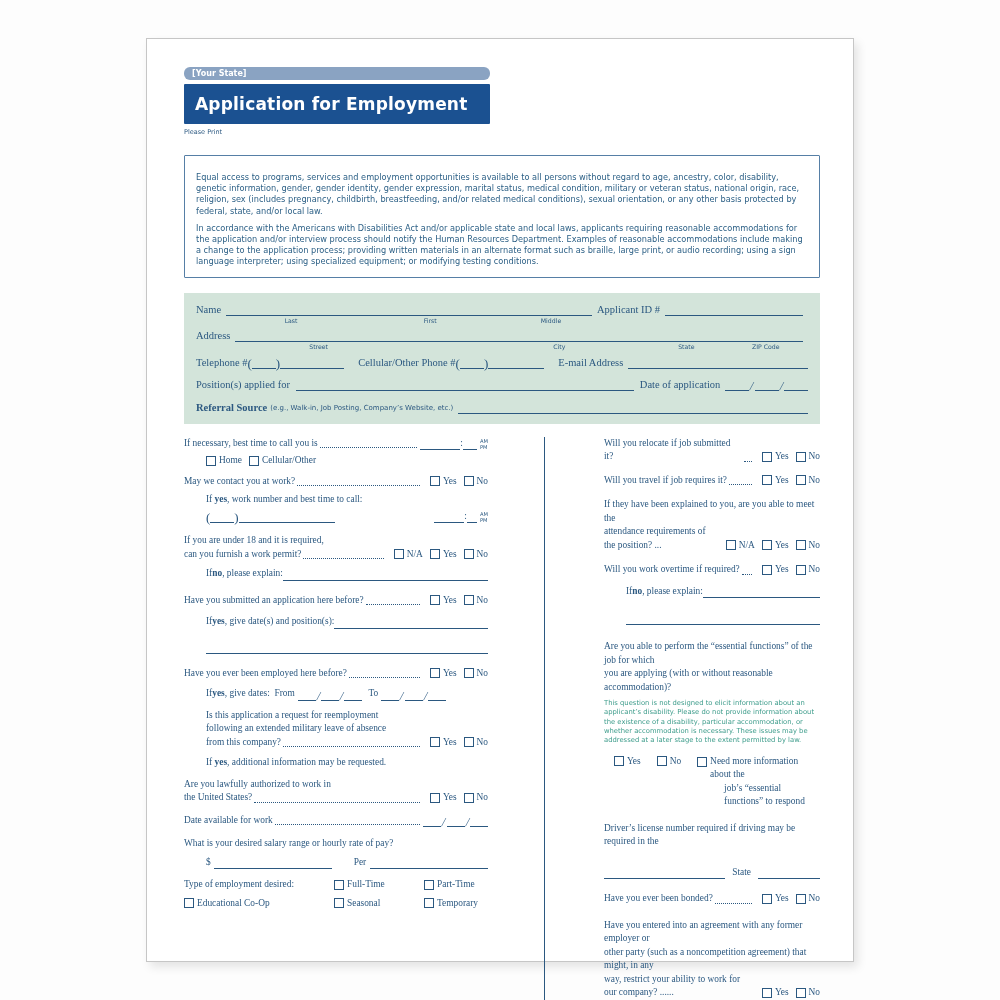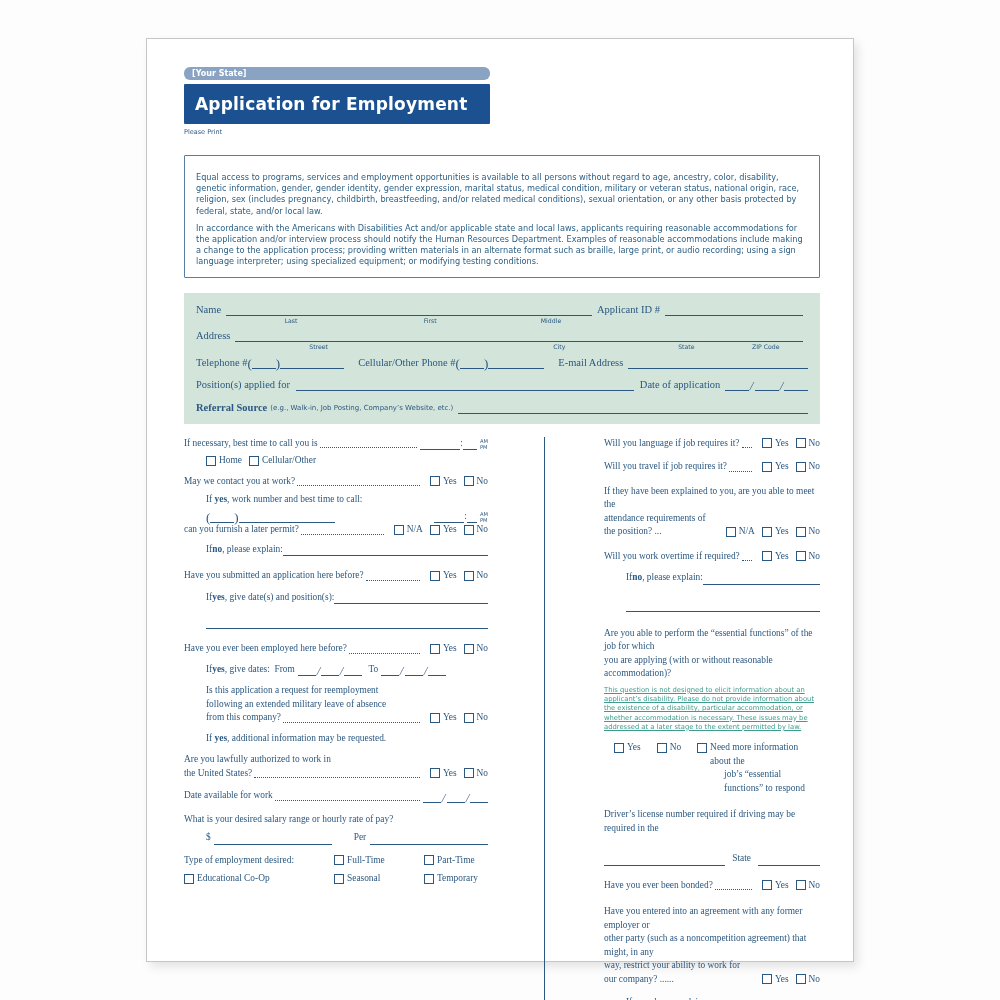--- a/index.html
+++ b/index.html
@@ -40,21 +40,21 @@
   .q{display:flex;align-items:flex-end;}
   .t{white-space:pre-wrap;}
   .dots{flex:1;min-width:8px;border-bottom:1.3px dotted #2b5880;margin:0 3px 2px 2px;}
   .fill{border-bottom:1px solid #2b5880;height:10px;display:inline-block;}
   .wline{border-bottom:1px solid #2b5880;height:12px;}
   .cbg{display:flex;align-items:center;white-space:nowrap;margin-left:7px;}
   .cbg.first{margin-left:0;}
   .cb{width:8px;height:8px;border:1.2px solid #2b5880;margin-right:3px;flex:none;background:#fff;}
   .ind{margin-left:22px;}
   .ampm{display:flex;flex-direction:column;font:5.2px/5.6px "DejaVu Sans",sans-serif;margin-left:3px;}
-  .note{font:6.8px/9.3px "DejaVu Sans",sans-serif;color:#3d9c8b;margin-top:5px;text-decoration:underline;}
+  .note{font:6.8px/9.3px "DejaVu Sans",sans-serif;color:#3d9c8b;margin-top:5px;}
   .typegrid{display:grid;grid-template-columns:150px 90px auto;row-gap:5px;margin-top:9px;}
   .w10{width:10px}.w14{width:14px}.w18{width:18px}.w24{width:24px}.w30{width:30px}
   .w40{width:40px}.w62{width:62px}.w96{width:96px}.w118{width:118px}
   
   .footer-rule{border-top:2.5px solid #1d4f8f;margin-top:9px;}
   .footer{position:relative;height:32px;}
   .eeo{position:absolute;left:0;right:0;top:5px;text-align:center;
     font:7px "DejaVu Sans",sans-serif;letter-spacing:.7px;color:#3d9c8b;}
   .pageno{position:absolute;right:0;top:10px;font:bold 10px "DejaVu Sans",sans-serif;color:#1d4f8f;margin-top:12px;}
   b{font-weight:bold;}
@@ -187,22 +187,23 @@
         <span class="grow"></span>
         <span class="fill w30"></span>
         <span>:</span>
         <span class="fill w10"></span>
         <span class="ampm">
           <span>AM</span>
             <span>PM</span>
         </span>
       </div>
 
+      <div class="t" style="margin-top:11px">If you are under 18 and it is required,</div>
       <div class="q">
-        <span class="t">can you furnish a later permit?</span>
+        <span class="t">can you furnish a work permit?</span>
         <span class="dots"></span>
         <span class="cbg">
             <span class="cb"></span>
             <span>N/A</span>
           </span>
         <span class="cbg">
             <span class="cb"></span>
             <span>Yes</span>
           </span>
         <span class="cbg">
@@ -345,21 +346,21 @@
             <span>Temporary</span>
           </span>
       </div>
     </div>
 
     <div class="col-sep"></div>
 
     <div class="col-r">
 
       <div class="q">
-        <span class="t">Will you language if job requires it?</span>
+        <span class="t">Will you relocate if job submitted it?</span>
         <span class="dots"></span>
         <span class="cbg">
             <span class="cb"></span>
             <span>Yes</span>
           </span>
         <span class="cbg">
             <span class="cb"></span>
             <span>No</span>
           </span>
       </div>

